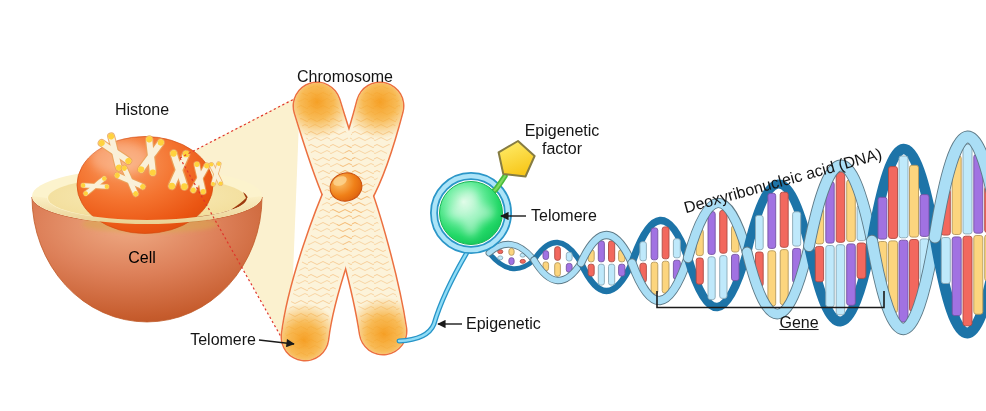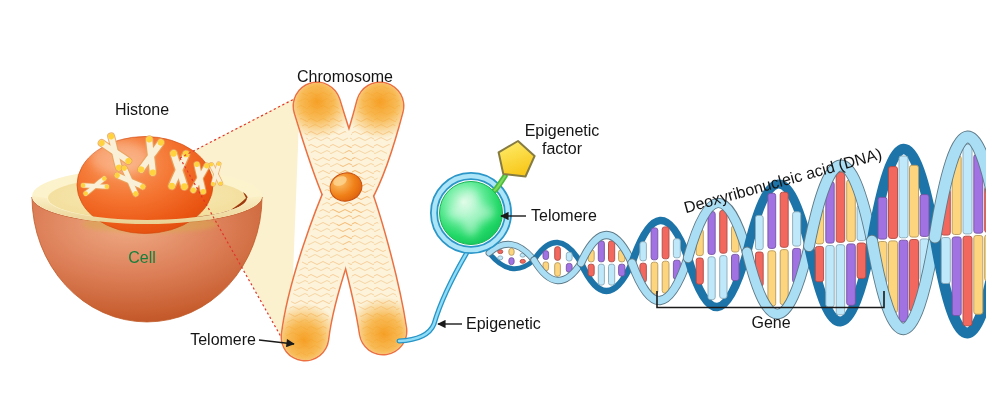--- a/index.html
+++ b/index.html
@@ -7,21 +7,21 @@
     position:relative;width:986px;height:411px;overflow:hidden;background:#ffffff;
     font-family:"Liberation Sans", sans-serif;
   }
   .stage svg{position:absolute;left:0;top:0;}
   .lbl{
     position:absolute;font-size:16px;color:#141414;white-space:nowrap;
     transform:translate(-50%,-50%);line-height:1.12;
   }
   .lbl.left-anchor{transform:translate(0,-50%);}
   .lbl.right-anchor{transform:translate(-100%,-50%);}
-  .lbl.white{color:#15803d;}
+  .lbl.white{color:#000000;}
   .lbl.wrap{white-space:normal;text-align:center;width:92px;}
   .lbl.rotated{transform:translate(-50%,-50%) rotate(-15.5deg);}
 </style>
 </head>
 <body>
 
 <div class="stage">
 <svg width="986" height="411" viewBox="0 0 986 411">
   <defs>
     <radialGradient id="bowlGrad" cx="0.42" cy="0.22" r="0.95">
@@ -281,14 +281,14 @@
 </svg>
 
 <div class="lbl" style="left:142px;top:110px;">Histone</div>
 <div class="lbl white" style="left:142px;top:258px;">Cell</div>
 <div class="lbl" style="left:345px;top:57px;margin-top:20px;">Chromosome</div>
 <div class="lbl right-anchor" style="left:256px;top:340px;text-align:right;">Telomere</div>
 <div class="lbl left-anchor" style="left:466px;top:324px;">Epigenetic</div>
 <div class="lbl left-anchor" style="left:531px;top:216px;">Telomere</div>
 <div class="lbl wrap" style="left:562px;top:140px;text-align:center;">Epigenetic factor</div>
 <div class="lbl rotated" style="left:783px;top:181px;">Deoxyribonucleic acid (DNA)</div>
-<div class="lbl" style="left:771px;top:323px;">Gene</div>
+<div class="lbl" style="left:799px;top:323px;text-decoration:underline;">Gene</div>
 </div>
 
 </body></html>

